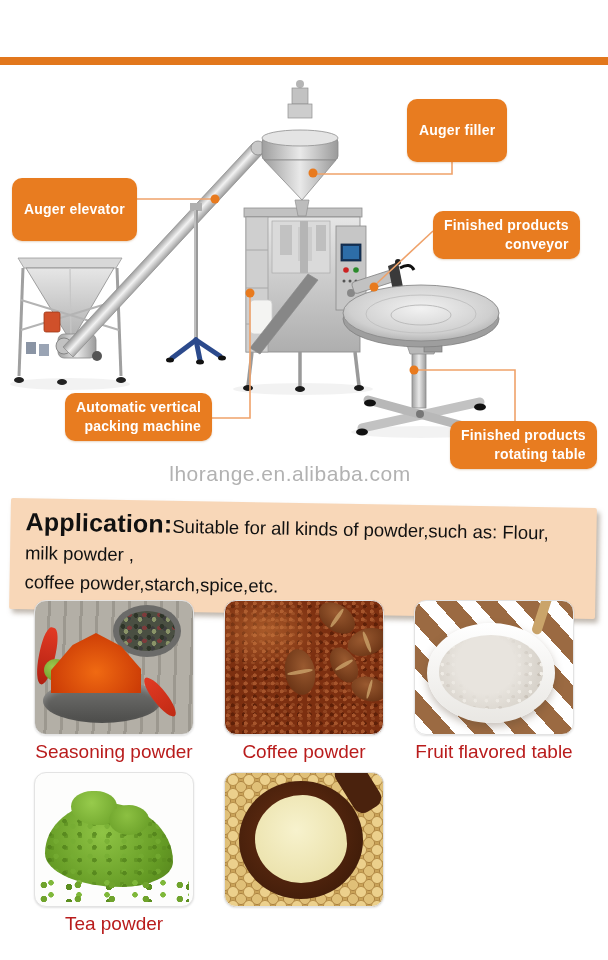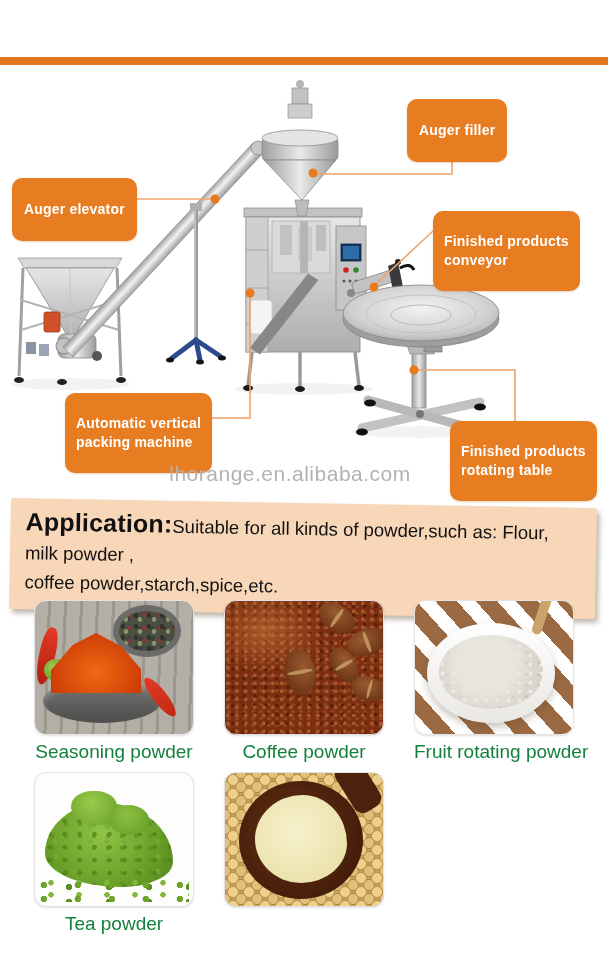--- a/index.html
+++ b/index.html
@@ -11,21 +11,21 @@
   .top-bar{position:absolute;left:0;top:57px;width:608px;height:8px;background:#e2771c;}
   
   .machine-wrap{position:absolute;left:0;top:60px;width:608px;height:400px;}
   .machine-svg{position:absolute;left:0;top:0;}
   .lbl{
     position:absolute;background:#e87c20;color:#fff;font-weight:bold;font-size:14px;
     line-height:19px;border-radius:10px;white-space:pre-line;letter-spacing:.2px;
     box-shadow:0 1px 2px rgba(160,90,20,.25);
   }
   .lbl1{padding:22px 12px;}
-  .lbl2{padding:21px 11px;}
+  .lbl2{padding:5px 11px;text-align:right;}
   
   .watermark{
     position:absolute;left:0;top:462px;width:580px;text-align:center;
     color:#b2b2b2;font-size:21px;letter-spacing:.5px;
   }
   
   .application{
     position:absolute;left:10px;top:503px;width:556px;min-height:40px;
     background:#f8d7b8;border-radius:2px;padding:9px 15px 12px 15px;
     transform:rotate(1deg);transform-origin:50% 50%;
@@ -37,21 +37,21 @@
   
   .grid{
     position:absolute;left:34px;top:600px;width:540px;
     display:grid;grid-template-columns:repeat(3,160px);column-gap:30px;row-gap:0;
   }
   .cell{width:160px;margin-bottom:7px;}
   .tile{
     position:relative;height:133px;border-radius:12px;overflow:hidden;
     border:1px solid #e3e3e3;background:#fff;box-shadow:0 1px 2px rgba(0,0,0,.12);
   }
-  .tile-label{font-size:19px;color:#15803d;text-align:center;margin-top:6px;white-space:nowrap;height:24px;}
+  .tile-label{font-size:19px;color:#b91c1c;text-align:center;margin-top:6px;white-space:nowrap;height:24px;}
   .abs{position:absolute;}
   
   .t-seasoning{background:repeating-linear-gradient(92deg,#b3afa6 0 13px,#9c988f 13px 16px);}
   .s-bowl2{left:78px;top:4px;width:68px;height:52px;background:#6b6b69;border-radius:50%;}
   .s-pepper{left:84px;top:10px;width:56px;height:40px;border-radius:50%;background-color:#4a4f42;
     background-image:radial-gradient(circle at 30% 40%,#2e3428 2.2px,transparent 2.6px),
       radial-gradient(circle at 70% 30%,#7d3b3b 2.2px,transparent 2.6px),
       radial-gradient(circle at 50% 70%,#8a9468 2.2px,transparent 2.6px),
       radial-gradient(circle at 80% 75%,#3d3d3d 2px,transparent 2.4px);
     background-size:13px 11px,15px 13px,14px 12px,12px 10px;}
@@ -335,21 +335,21 @@
     </div>
     <div class="tile-label">Coffee powder</div>
   </div>
 
   <div class="cell">
     <div class="tile t-fruit">
       <div class="abs f-handle"></div>
       <div class="abs f-bowl"></div>
       <div class="abs f-powder"></div>
     </div>
-    <div class="tile-label">Fruit rotating powder</div>
+    <div class="tile-label">Fruit flavored table</div>
   </div>
 
   <div class="cell">
     <div class="tile t-tea">
       <div class="abs tea-mound"></div>
       <div class="abs tea-bump1"></div>
       <div class="abs tea-bump2"></div>
       <div class="abs tea-crumbs"></div>
     </div>
     <div class="tile-label">Tea powder</div>

